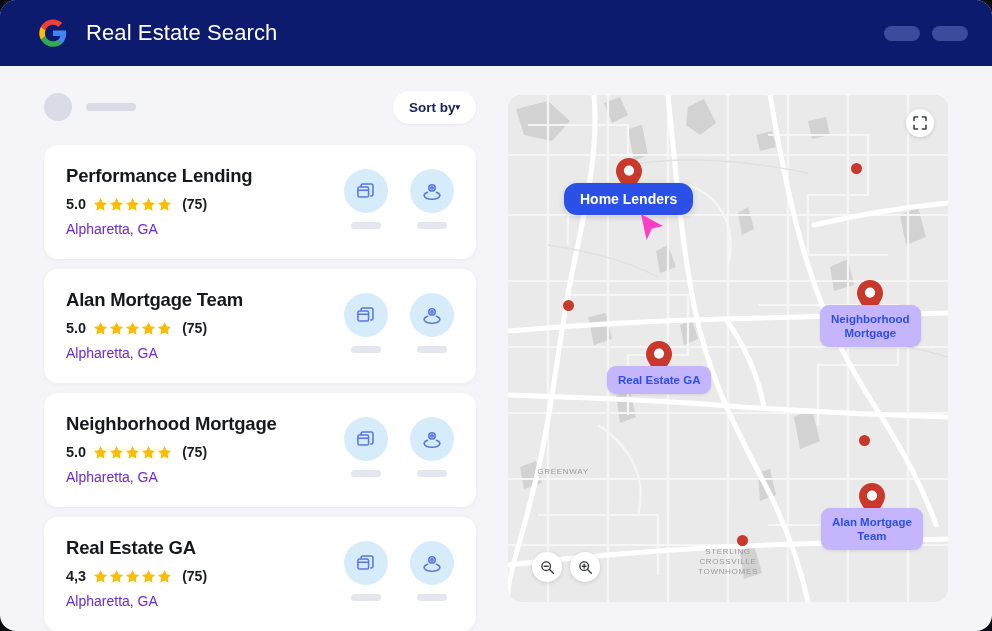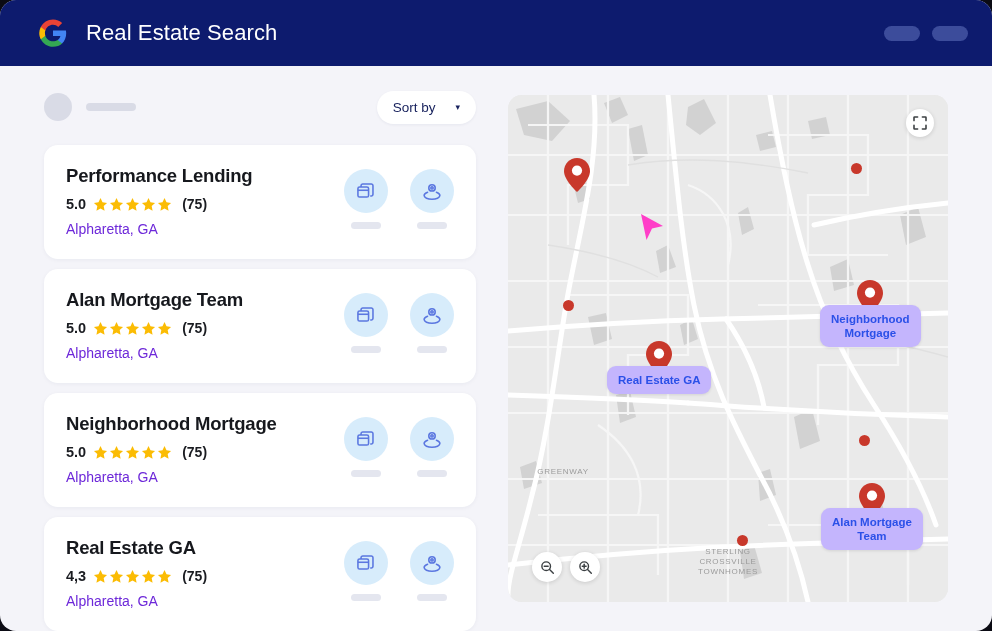--- a/index.html
+++ b/index.html
@@ -93,24 +93,24 @@
     margin-left: 14px;
   }
   .sort-btn {
     margin-left: auto;
     background: #ffffff;
     border: none;
     border-radius: 18px;
     padding: 9px 16px;
     display: flex;
     align-items: center;
-    gap: 20px;
+    gap: 0;
     font-family: "Liberation Sans", sans-serif;
     font-size: 13.5px;
-    font-weight: 400;
+    font-weight: 700;
     color: #16205c;
     cursor: pointer;
     box-shadow: 0 1px 3px rgba(20,30,80,.06);
   }
   .caret { font-size: 9px; line-height: 1; color: #16205c; }
 
   .cards {
     position: absolute;
     top: 79px; left: 44px;
     width: 432px;
@@ -594,20 +594,21 @@
       <span class="dot-marker" style="left:343px; top:68px;"></span>
       <span class="dot-marker" style="left:55px;  top:205px;"></span>
       <span class="dot-marker" style="left:351px; top:340px;"></span>
       <span class="dot-marker" style="left:229px; top:440px;"></span>
 
       <div class="marker" style="left:56px; top:63px;">
         <svg class="pin" viewBox="0 0 26 34">
           <path fill="#c8382b" d="M13 0C5.82 0 0 5.82 0 13c0 9.5 13 21 13 21s13-11.5 13-21C26 5.82 20.18 0 13 0z"></path>
           <circle cx="13" cy="12.6" r="5.1" fill="#ffffff"></circle>
         </svg>
+        <div class="label-blue">Home Lenders</div>
       </div>
 
       <svg class="cursor-arrow" viewBox="0 0 26 30">
         <path fill="#ff3ec8" d="M2 1 L24 13 L13 15.5 L7.5 27 Z"></path>
       </svg>
 
       <div class="marker" style="left:312px; top:185px;">
         <svg class="pin" viewBox="0 0 26 34">
           <path fill="#c8382b" d="M13 0C5.82 0 0 5.82 0 13c0 9.5 13 21 13 21s13-11.5 13-21C26 5.82 20.18 0 13 0z"></path>
           <circle cx="13" cy="12.6" r="5.1" fill="#ffffff"></circle>

